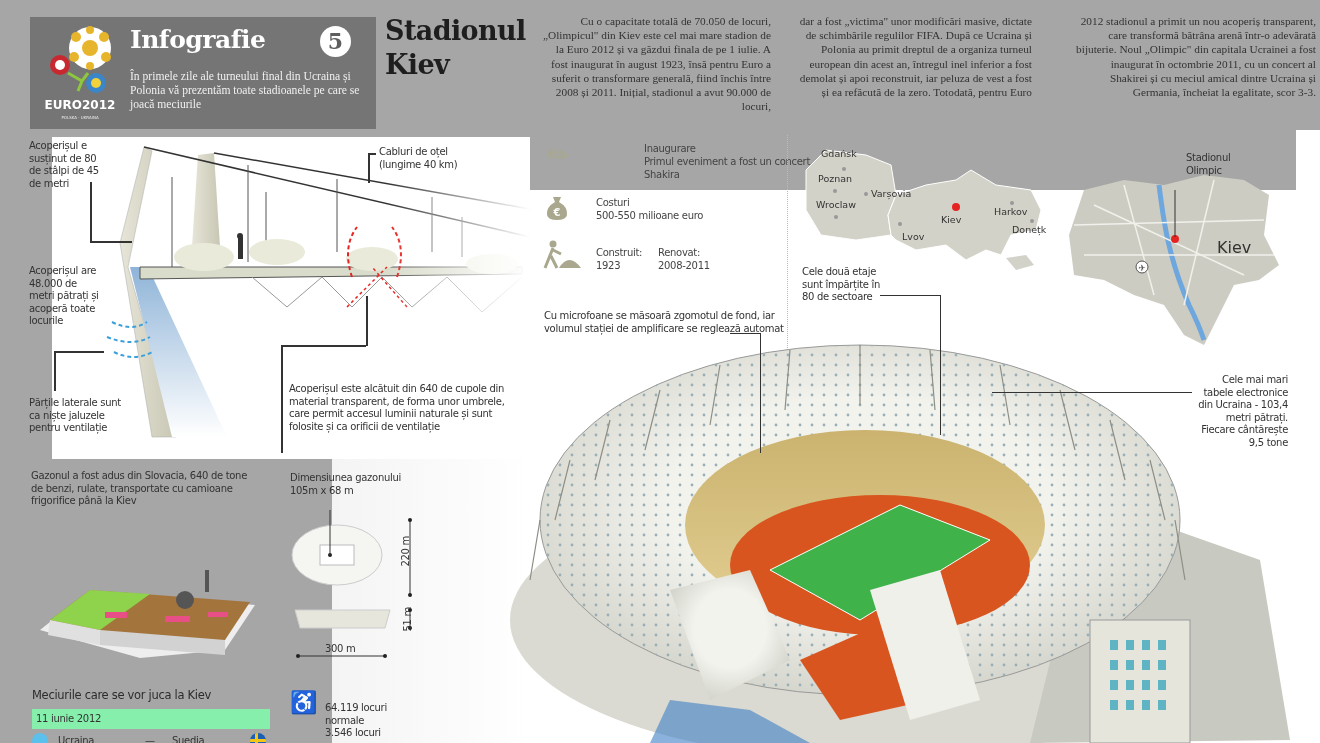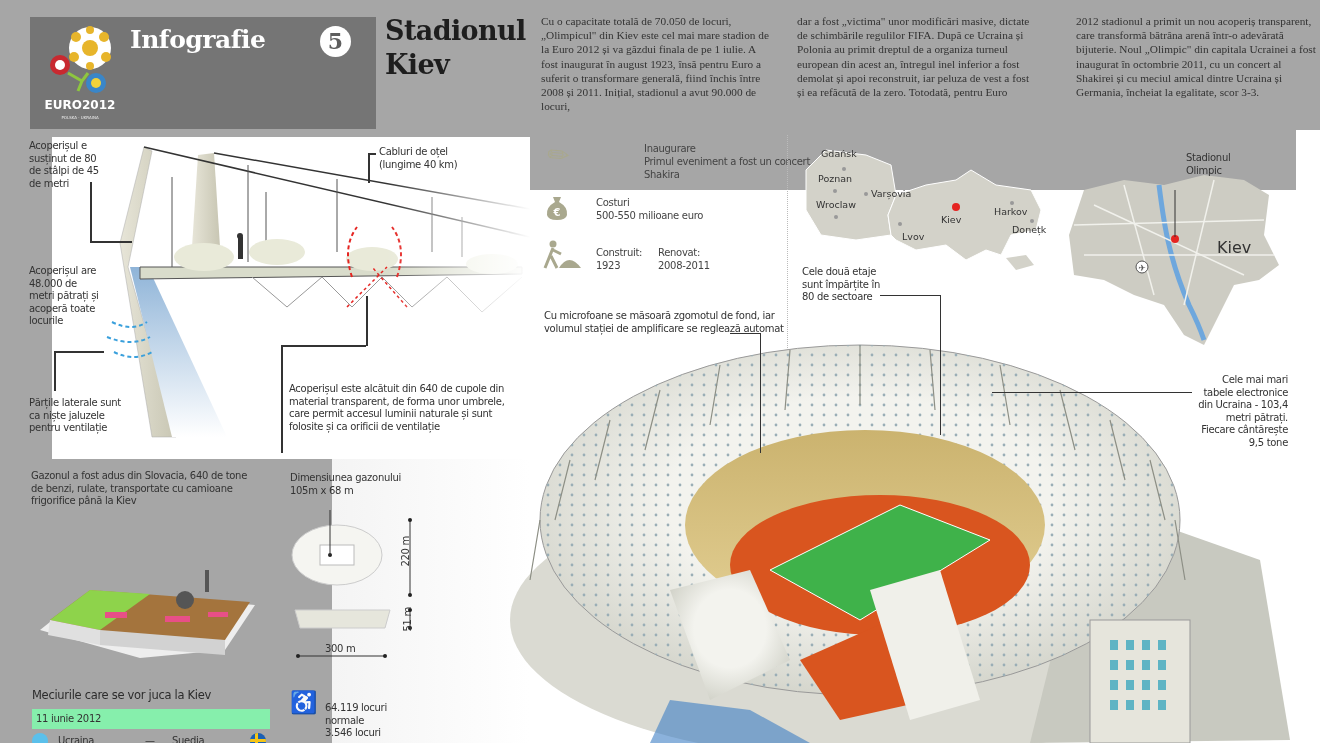--- a/index.html
+++ b/index.html
@@ -10,21 +10,21 @@
 
   
   .info-box { left: 30px; top: 17px; width: 346px; height: 112px; background: #757575; }
   .logo { left: 8px; top: 4px; width: 84px; height: 104px; }
   .info-title { left: 100px; top: 8px; font-family: "DejaVu Serif", serif; font-weight: bold; font-size: 25px; color: #fff; letter-spacing: -0.5px; }
   .info-num { left: 290px; top: 9px; width: 31px; height: 31px; border-radius: 50%; background: #fff; color: #5e5e5e; font-family: "DejaVu Serif", serif; font-weight: bold; font-size: 22px; text-align: center; line-height: 31px; }
   .info-desc { left: 100px; top: 53px; width: 240px; font-family: "Liberation Serif", serif; font-size: 11.6px; line-height: 14px; color: #f0f0f0; }
 
   .main-title { left: 385px; top: 14px; font-family: "DejaVu Serif", serif; font-weight: bold; font-size: 27px; line-height: 34px; color: #1e1e1e; letter-spacing: -0.6px; }
 
-  .col { font-family: "Liberation Serif", serif; font-size: 11.3px; line-height: 14.2px; color: #333; }
+  .col { font-family: "Liberation Serif", serif; font-size: 11.3px; line-height: 14.2px; color: #333; text-align: right; }
   .col1 { left: 541px; top: 14px; width: 230px; }
   .col2 { left: 797px; top: 14px; width: 235px; }
   .col3 { left: 1056px; top: 14px; width: 240px; margin-left: 20px; }
 
   
   .white-tl { left: 52px; top: 137px; width: 478px; height: 322px; background: #fff; }
   .white-right { left: 530px; top: 190px; width: 790px; height: 553px; background: #fff; }
   .white-rtop { left: 1296px; top: 130px; width: 24px; height: 60px; background: #fff; }
   .white-mid { left: 332px; top: 459px; width: 198px; height: 284px; background: linear-gradient(90deg, #f4f4f4, #fff); }
   .gray-bl { left: 25px; top: 459px; width: 307px; height: 284px; background: #a6a6a6; }
@@ -66,20 +66,21 @@
     <circle cx="22" cy="44" r="10" fill="#c82930"></circle>
       <circle cx="22" cy="44" r="5" fill="#fff"></circle>
     <circle cx="58" cy="62" r="10" fill="#3a86c8"></circle>
       <circle cx="58" cy="62" r="5" fill="#f1d23a"></circle>
     <path d="M30 52 L44 60 L50 52 M44 60 L40 70" stroke="#8ec63f" stroke-width="3" fill="none"></path>
     <text x="42" y="88" text-anchor="middle" font-family="DejaVu Sans, sans-serif" font-size="12" font-weight="bold" fill="#fff">EURO2012</text>
     <text x="42" y="98" text-anchor="middle" font-family="DejaVu Sans, sans-serif" font-size="4" fill="#eee">POLSKA · UKRAINA</text>
   </svg>
   <div class="abs info-title">Infografie</div>
   <div class="abs info-num">5</div>
+  <div class="abs info-desc">În primele zile ale turneului final din Ucraina și Polonia vă prezentăm toate stadioanele pe care se joacă meciurile</div>
 </div>
 
 <div class="abs main-title">
   <div>Stadionul</div>
   <div>Kiev</div>
 </div>
 
 <div class="abs col col1">Cu o capacitate totală de 70.050 de locuri, „Olimpicul" din Kiev este cel mai mare stadion de la Euro 2012 și va găzdui finala de pe 1 iulie. A fost inaugurat în august 1923, însă pentru Euro a suferit o transformare generală, fiind închis între 2008 și 2011. Inițial, stadionul a avut 90.000 de locuri,</div>
 <div class="abs col col2">dar a fost „victima" unor modificări masive, dictate de schimbările regulilor FIFA. După ce Ucraina și Polonia au primit dreptul de a organiza turneul european din acest an, întregul inel inferior a fost demolat și apoi reconstruit, iar peluza de vest a fost și ea refăcută de la zero. Totodată, pentru Euro</div>
 <div class="abs col col3">2012 stadionul a primit un nou acoperiș transparent, care transformă bătrâna arenă într-o adevărată bijuterie. Noul „Olimpic" din capitala Ucrainei a fost inaugurat în octombrie 2011, cu un concert al Shakirei și cu meciul amical dintre Ucraina și Germania, încheiat la egalitate, scor 3-3.</div>

